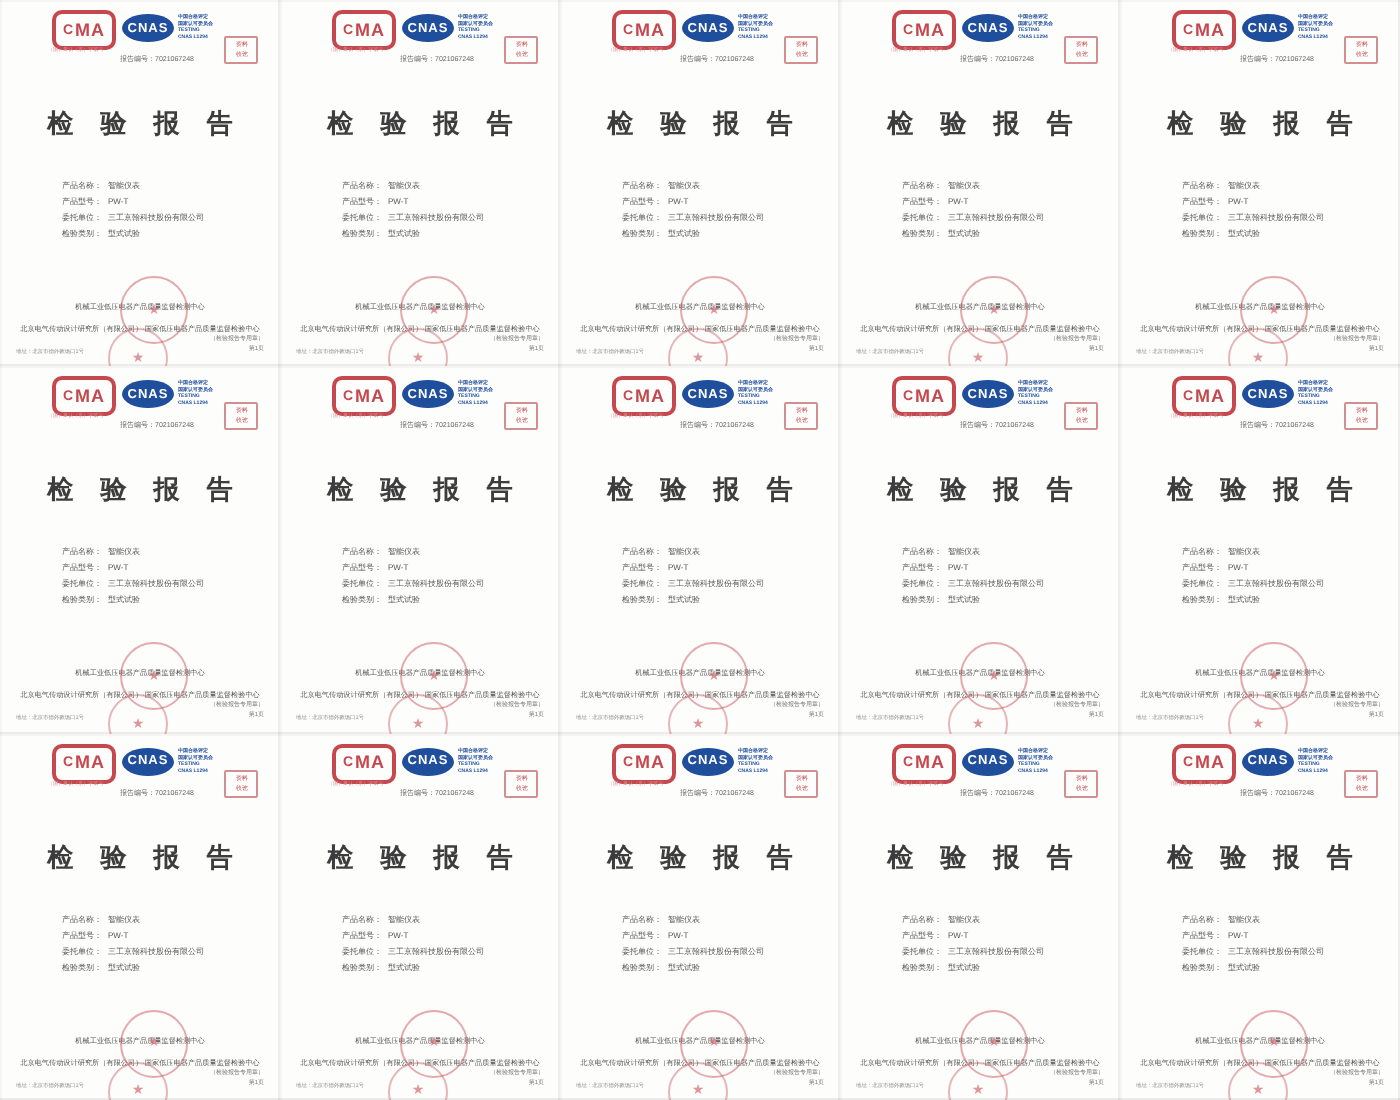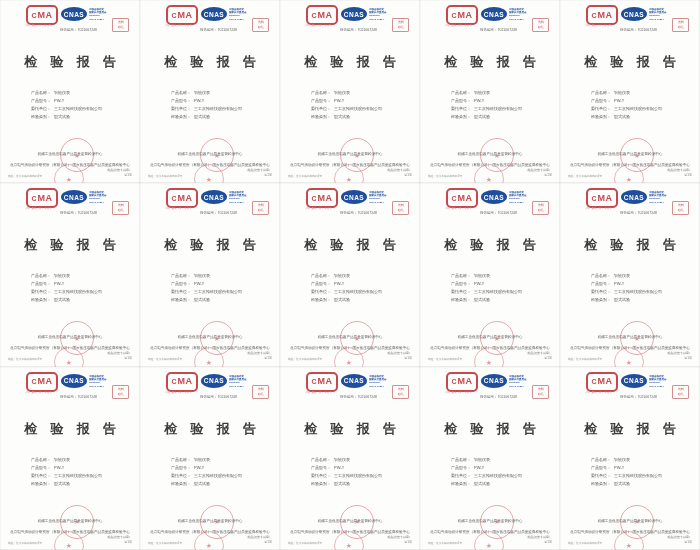--- a/index.html
+++ b/index.html
@@ -24,21 +24,21 @@
   
   .stamp-box{position:absolute;right:11px;top:18px;width:15px;height:12px;border:1px solid #d28f92;
              border-radius:1px;color:var(--seal-red,#c5484e);display:flex;flex-direction:column;align-items:center;
              justify-content:center;overflow:hidden;}
   .stamp-box div{font-size:6px;transform:scale(.5);line-height:5px;white-space:nowrap;}
   
   .report-no{position:absolute;left:60px;top:27px;font-size:7px;transform:scale(.5);transform-origin:0 0;
              color:#666;white-space:nowrap;}
   
   .title{position:absolute;left:0;top:53px;width:140px;text-align:center;font-size:13px;font-weight:bold;
-         letter-spacing:5px;text-indent:5px;color:var(--title-text,#3d3d3d);font-family:Liberation Serif, serif;}
+         letter-spacing:5px;text-indent:5px;color:var(--title-text,#3d3d3d);}
   
   .fields{position:absolute;left:31px;top:89px;width:210px;font-size:8px;line-height:16px;
           transform:scale(.5);transform-origin:0 0;color:var(--body-text,#555);white-space:nowrap;}
   .flabel{margin-right:6px;}
   
   .footer-c{position:absolute;left:-70px;top:148px;width:280px;text-align:center;font-size:7.2px;line-height:22px;
             transform:scale(.5);transform-origin:50% 0;color:var(--body-text,#555);white-space:nowrap;}
   
   .seal{position:absolute;border-radius:50%;pointer-events:none;display:flex;align-items:center;justify-content:center;}
   .seal1{left:60px;top:138px;width:32px;height:32px;border:1.5px solid rgba(201,85,91,.5);}

